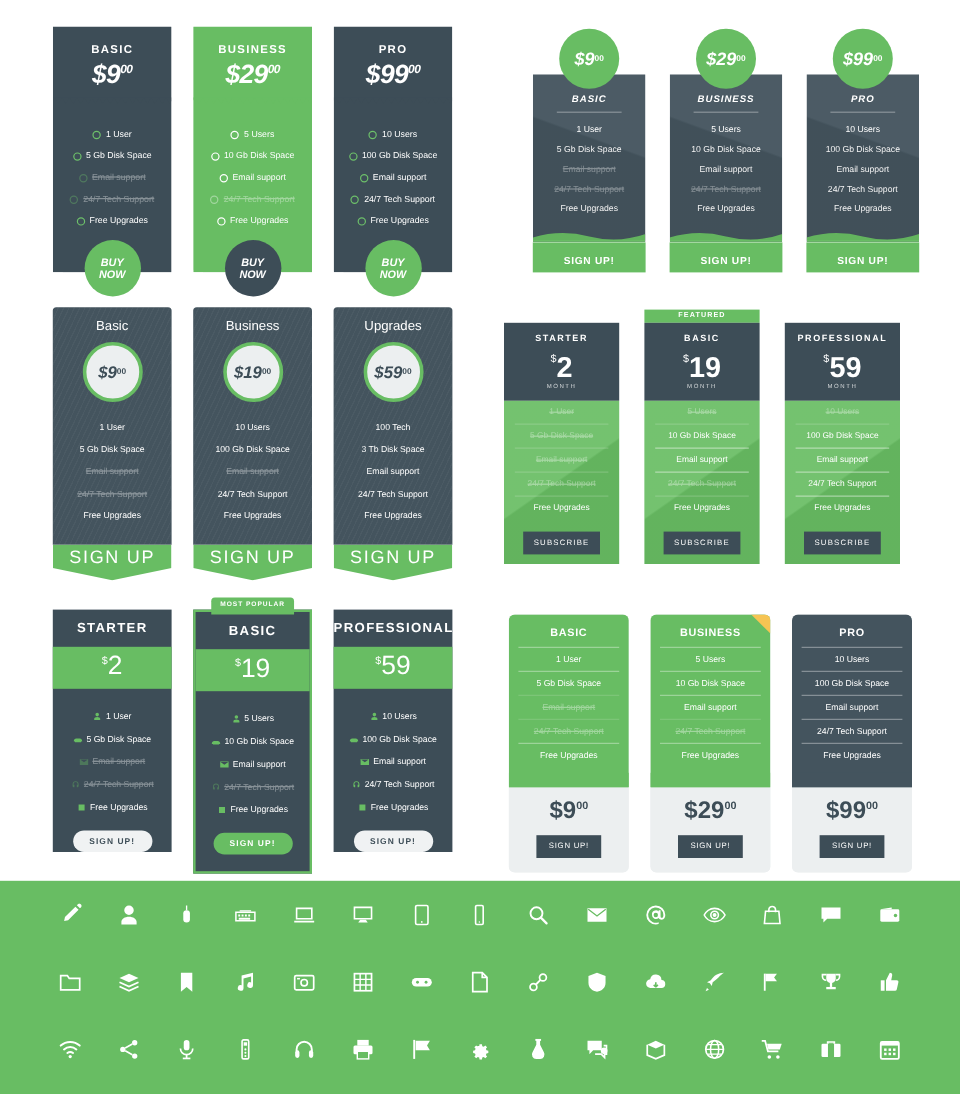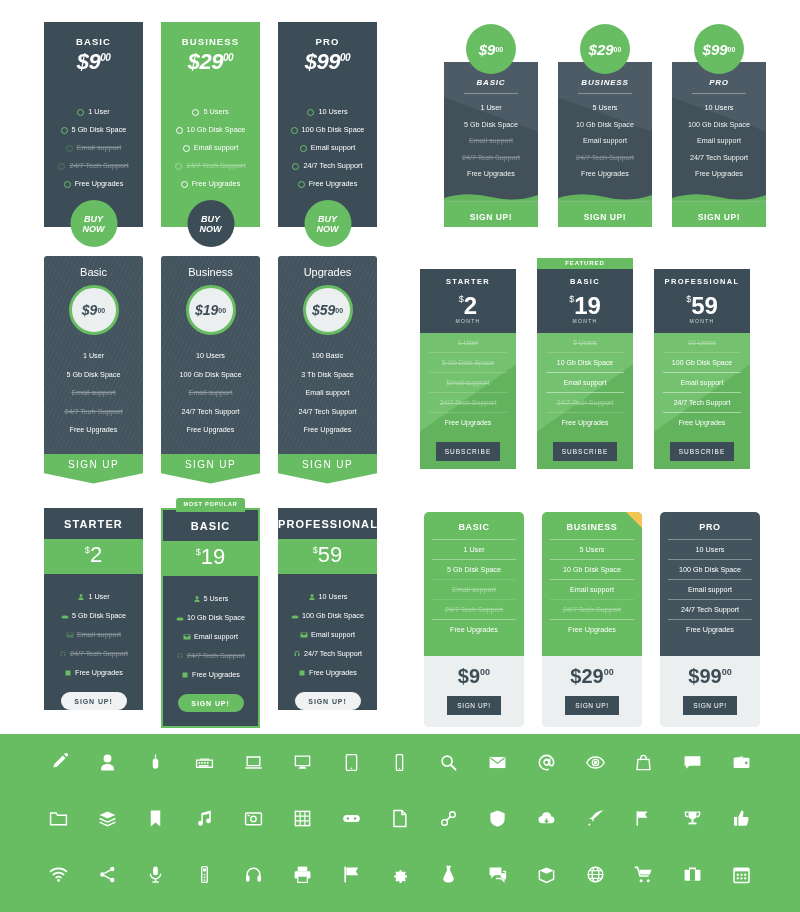--- a/index.html
+++ b/index.html
@@ -103,21 +103,21 @@
     background: #eceff0; border: 3px solid #68bd63;
     margin: 7px auto 12px; position: relative;
     display: flex; align-items: center; justify-content: center;
     color: #3d4d57; font-size: 14px; font-weight: bold; font-style: italic;
   }
   .s3circle sup { font-size: 7px; vertical-align: 5px; font-style: normal; }
   .s3feat { list-style: none; padding: 0; position: relative; }
   .s3feat li { font-size: 7.2px; line-height: 18.5px; white-space: nowrap; }
   .s3btn {
     width: 99px; height: 30px; border: 0; cursor: pointer; font-family: inherit;
-    background: #68bd63; color: #fff; font-size: 10px; letter-spacing: 1.4px;
+    background: #68bd63; color: #fff; font-size: 15px; letter-spacing: 1.4px;
     display: block; padding: 0 0 8px;
     clip-path: polygon(0 0, 100% 0, 100% 66%, 50% 100%, 0 66%);
   }
 
   
   #set4 { left: 420px; top: 258px; gap: 21px; }
   .s4card { width: 96px; position: relative; }
   .s4ribbon {
     background: #68bd63; color: #fff; text-align: center;
     font-size: 6px; font-weight: bold; letter-spacing: .9px;
@@ -396,21 +396,21 @@
             <li>Free Upgrades</li>
           </ul>
         </div>
         <button class="s3btn">SIGN UP</button>
       </div>
       <div class="s3card">
         <div class="s3body">
           <div class="s3title">Upgrades</div>
           <div class="s3circle">$59<sup>00</sup></div>
           <ul class="s3feat">
-            <li>100 Basic</li>
+            <li>100 Tech</li>
             <li>3 Tb Disk Space</li>
             <li>Email support</li>
             <li>24/7 Tech Support</li>
             <li>Free Upgrades</li>
           </ul>
         </div>
         <button class="s3btn">SIGN UP</button>
       </div>
     </div>
 

